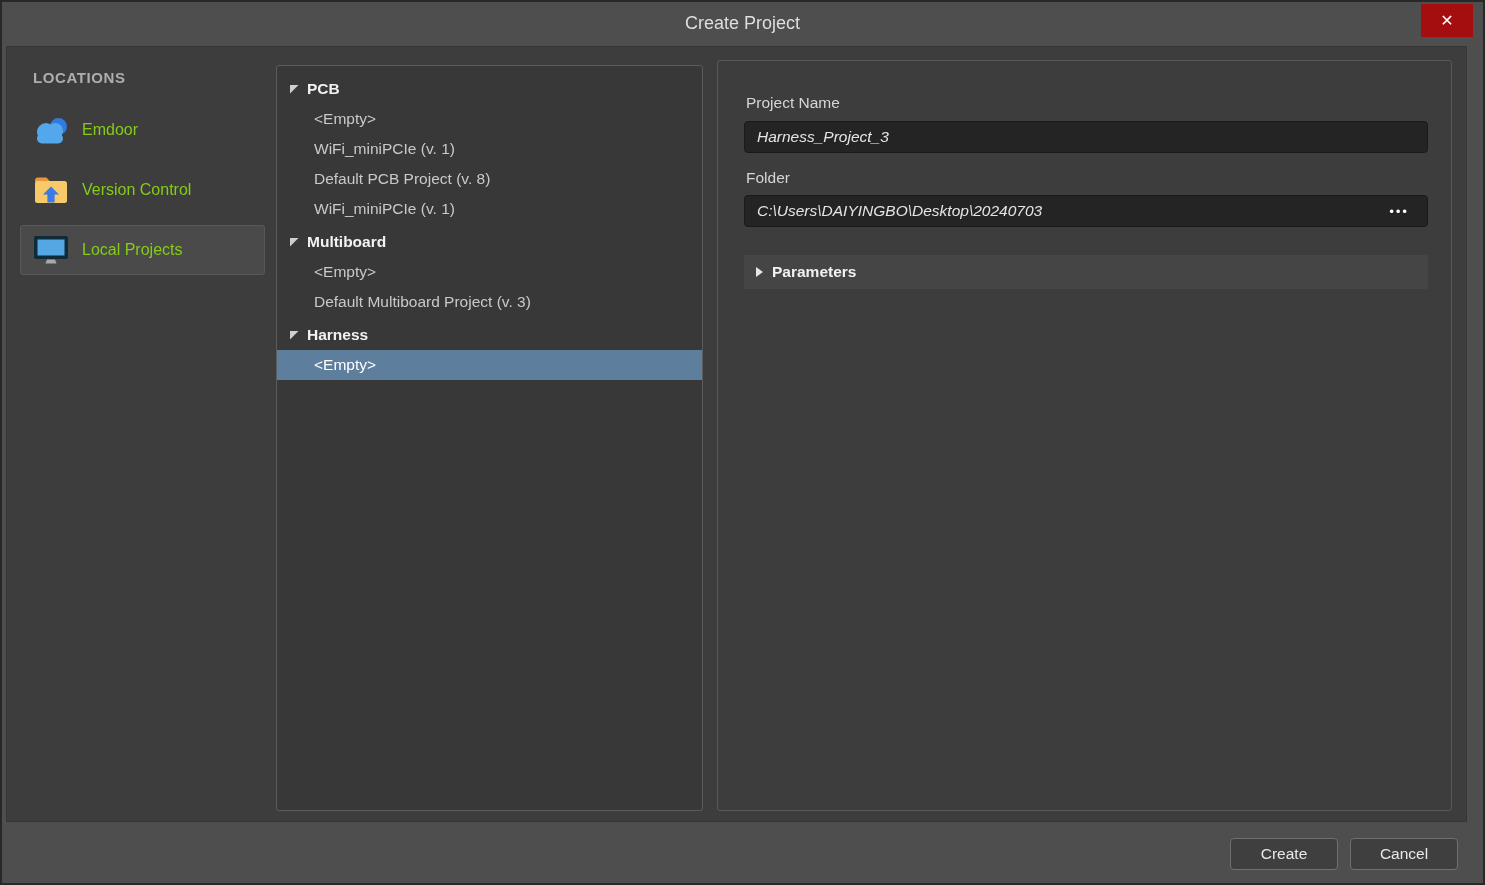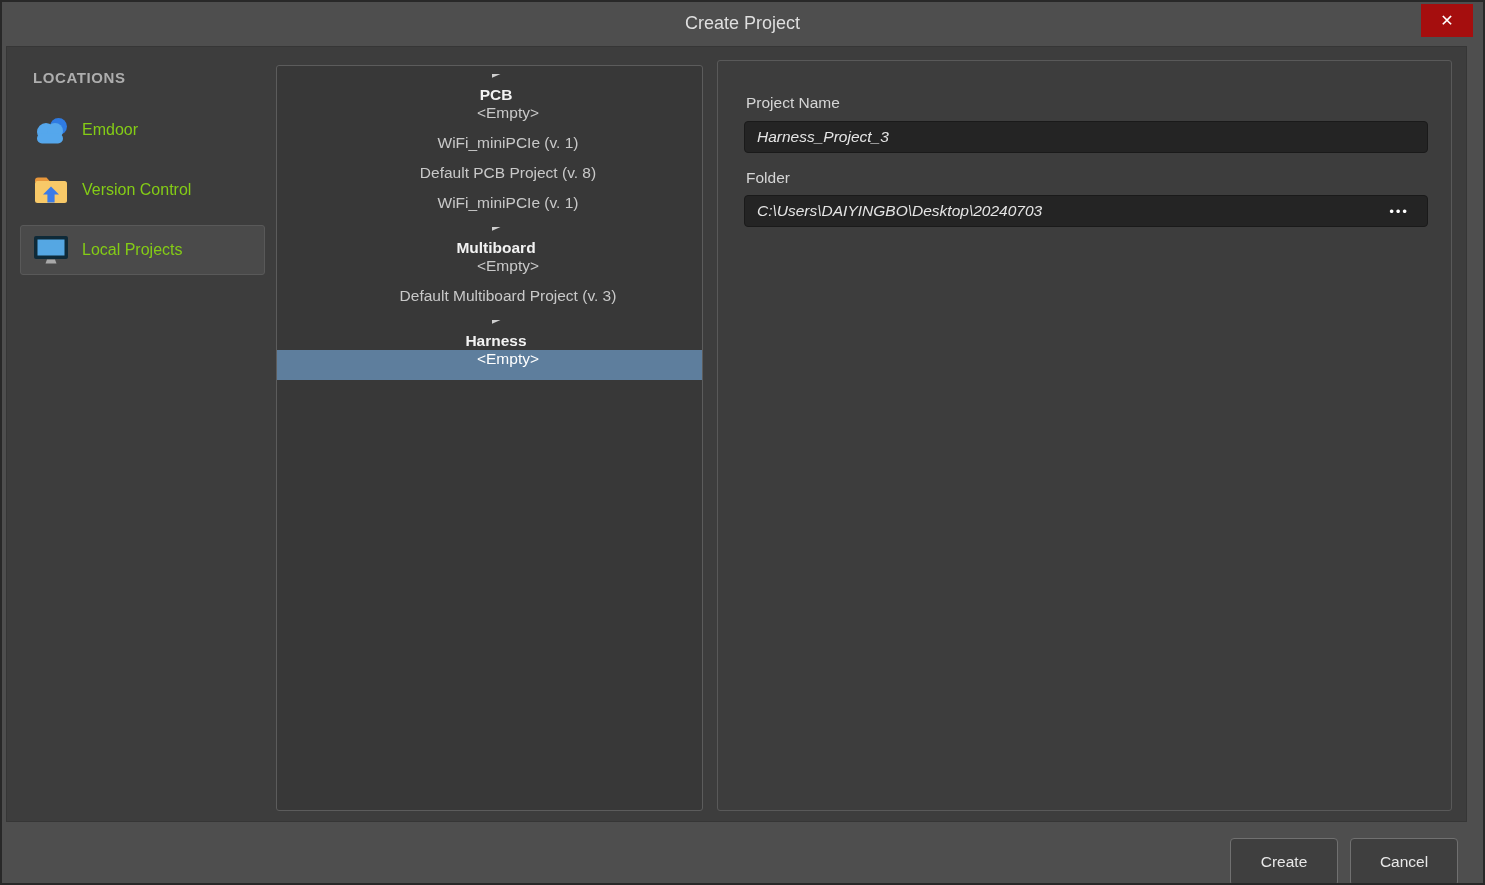--- a/index.html
+++ b/index.html
@@ -47,21 +47,21 @@
   .type-panel {
     position: absolute; left: 269px; top: 18px; width: 427px; height: 746px;
     background: #383838; border: 1px solid #5C5C5C; border-radius: 3px;
   }
   .type-header {
     height: 33px; background: #454545; border-bottom: 1px solid #2C2C2C;
     display: flex; align-items: center; padding-left: 11px;
     font-size: 15.5px; color: #D8D8D8; border-radius: 3px 3px 0 0;
   }
   .tree { padding-top: 5px; }
-  .tree-row { height: 30px; display: flex; align-items: center; cursor: pointer; flex-direction: column; }
+  .tree-row { height: 30px; display: flex; align-items: center; cursor: pointer; }
   .tree-row.group {
     padding-left: 13px; margin-top: 3px; gap: 8px;
     font-weight: bold; font-size: 15.5px; color: #F2F2F2;
   }
   .tree-row.item { padding-left: 37px; font-size: 15.5px; color: #C9C9C9; }
   .tree-row.selected { background: #5E7E9D; color: #FFFFFF; }
   .tw {
     width: 9px; height: 9px; background: #CFCFCF;
     clip-path: polygon(0 0, 100% 0, 0 100%);
   }
@@ -94,21 +94,21 @@
   }
   .params-tri {
     width: 7px; height: 10px; background: #E5E5E5;
     clip-path: polygon(0 0, 100% 50%, 0 100%);
   }
   .params-lbl { font-size: 15.5px; font-weight: bold; color: #F2F2F2; }
 
   
   .footer { position: absolute; left: 0; top: 820px; width: 100%; height: 63px; }
   .btn {
-    position: absolute; top: 16px; width: 108px; height: 48px;
+    position: absolute; top: 16px; width: 108px; height: 32px;
     background: #3F3F3F; border: 1px solid #707070; border-radius: 4px;
     color: #E8E8E8; font-size: 15.5px;
     display: flex; align-items: center; justify-content: center; cursor: pointer;
   }
   .btn-create { left: 1228px; }
   .btn-cancel { left: 1348px; }
 </style>
 </head>
 <body>
 
@@ -206,20 +206,24 @@
       <input class="input-box name-input" type="text" value="Harness_Project_3" style="">
 
       <div class="fld-label lbl-folder">Folder</div>
       <div class="input-box folder-input">
         <span class="folder-text">C:\Users\DAIYINGBO\Desktop\20240703</span>
         <span class="browse-btn">
           <span>•••</span>
         </span>
       </div>
 
+      <div class="params-bar">
+        <span class="params-tri"></span>
+        <span class="params-lbl">Parameters</span>
+      </div>
     </div>
 
   </div>
 
   <div class="footer">
     <div class="btn btn-create">
       <span>Create</span>
     </div>
     <div class="btn btn-cancel">
       <span>Cancel</span>

